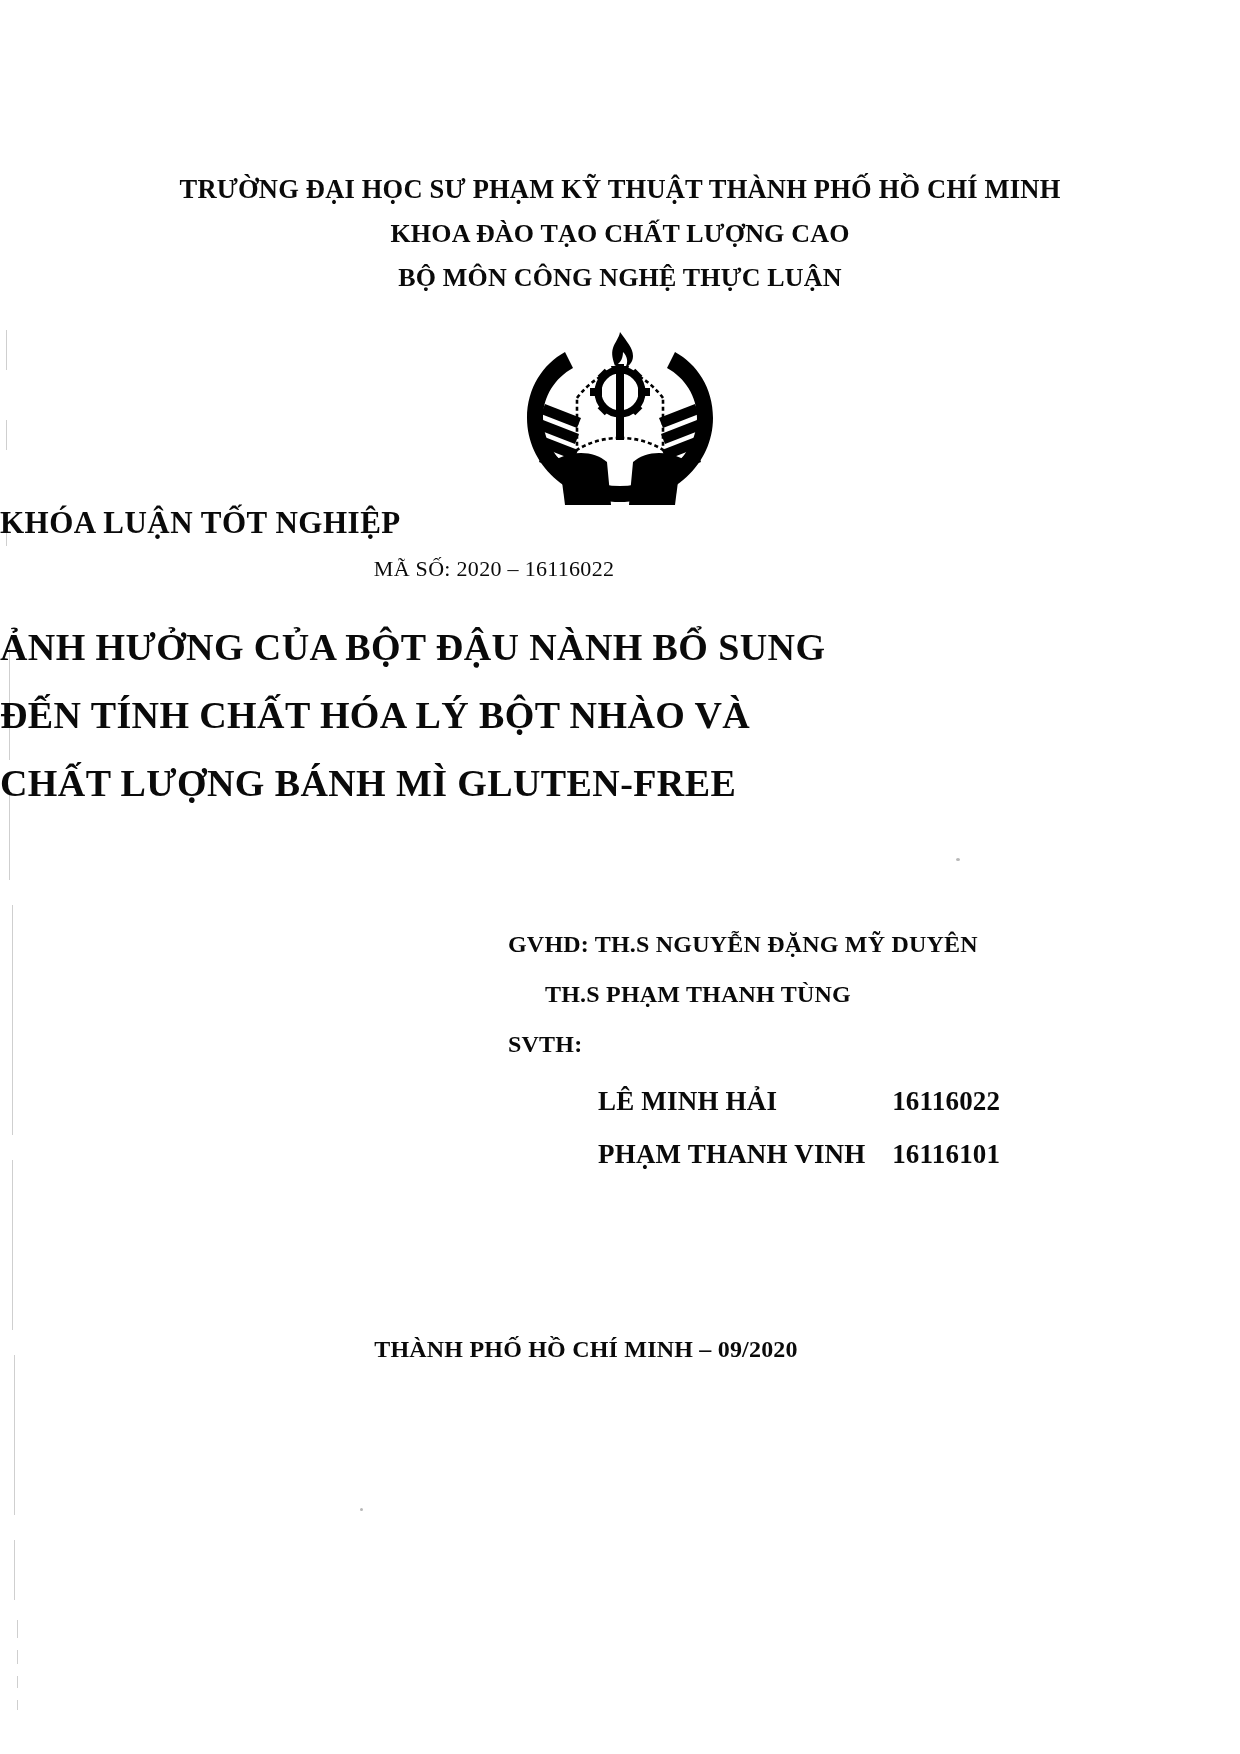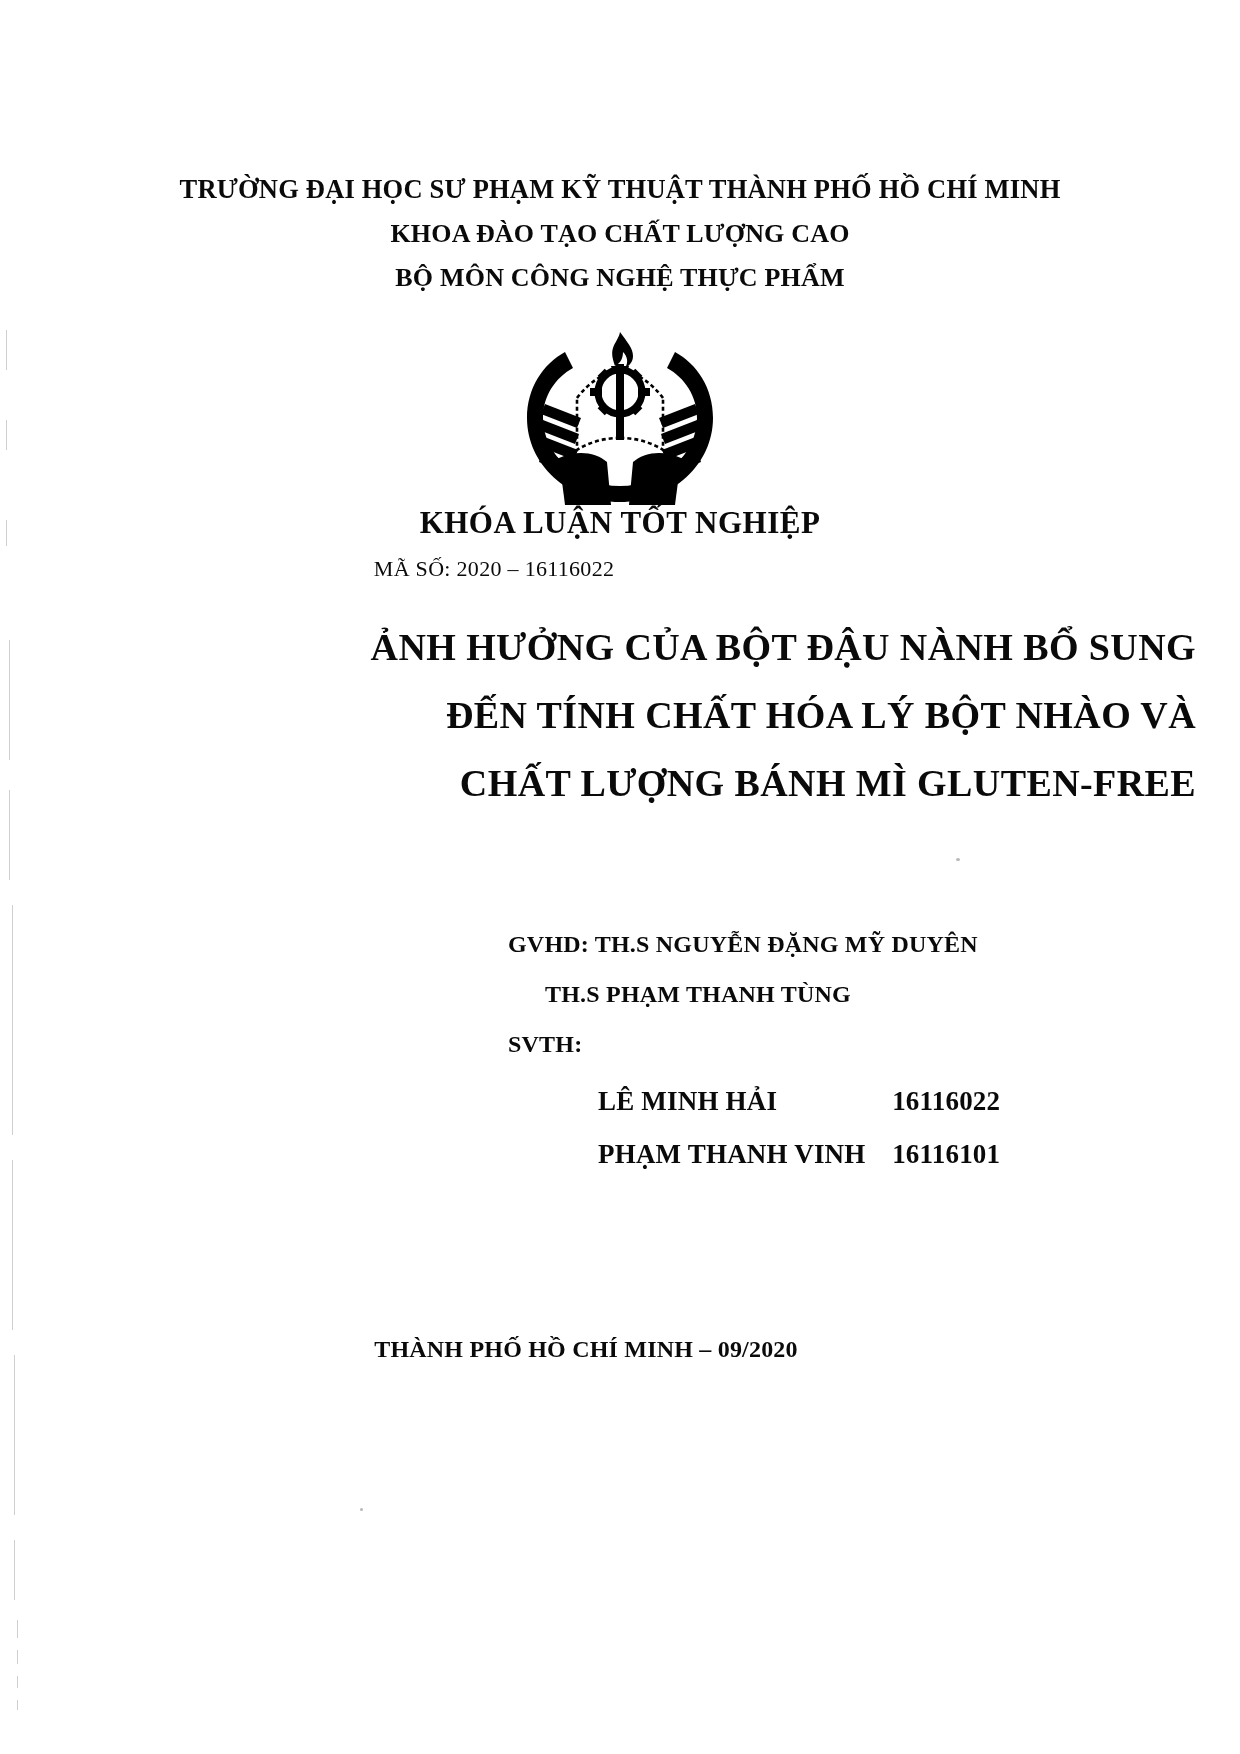--- a/index.html
+++ b/index.html
@@ -56,42 +56,41 @@
     width: 1240px;
     text-align: center;
   }
   .logo-wrap svg { display: inline-block; }
 
   .thesis-kind {
     position: absolute;
     top: 505px;
     left: 0;
     width: 1240px;
-    text-align: center;
     font-size: 31px;
     font-weight: bold;
     letter-spacing: 0.5px;
   }
   .thesis-code {
     position: absolute;
     top: 556px;
     left: 0;
     width: 988px;
     text-align: center;
     font-size: 22px;
     font-weight: normal;
     letter-spacing: 0.3px;
   }
 
   .main-title {
     position: absolute;
     top: 628px;
     left: 0;
     width: 1196px;
-    text-align: right;
+    text-align: left;
   }
   .main-title .tl {
     font-size: 38px;
     font-weight: bold;
     line-height: 1.0;
     letter-spacing: 0.4px;
     margin-bottom: 30px;
   }
   .main-title .tl:last-child { margin-bottom: 0; }
 
@@ -158,21 +157,21 @@
     <i style="left:14px; top:1540px; width:1px; height:60px;"></i>
     <i style="left:17px; top:1620px; width:1px; height:18px;"></i>
     <i style="left:17px; top:1650px; width:1px; height:14px;"></i>
     <i style="left:17px; top:1676px; width:1px; height:12px;"></i>
     <i style="left:17px; top:1700px; width:1px; height:10px;"></i>
   </div>
 
   <div class="header-block">
     <div class="header-line hl1">TRƯỜNG ĐẠI HỌC SƯ PHẠM KỸ THUẬT THÀNH PHỐ HỒ CHÍ MINH</div>
     <div class="header-line hl2">KHOA  ĐÀO TẠO CHẤT LƯỢNG CAO</div>
-    <div class="header-line hl3">BỘ MÔN CÔNG NGHỆ THỰC PHẨM</div>
+    <div class="header-line hl3">BỘ MÔN CÔNG NGHỆ THỰC LUẬN</div>
   </div>
 
   <div class="logo-wrap">
     <svg width="210" height="175" viewBox="0 0 210 175" aria-label="HCMUTE emblem">
       <g fill="#000000">
 
         <path d="M105 172
                  C 52 172, 12 134, 12 88
                  C 12 58, 28 34, 50 22
                  L 58 38

